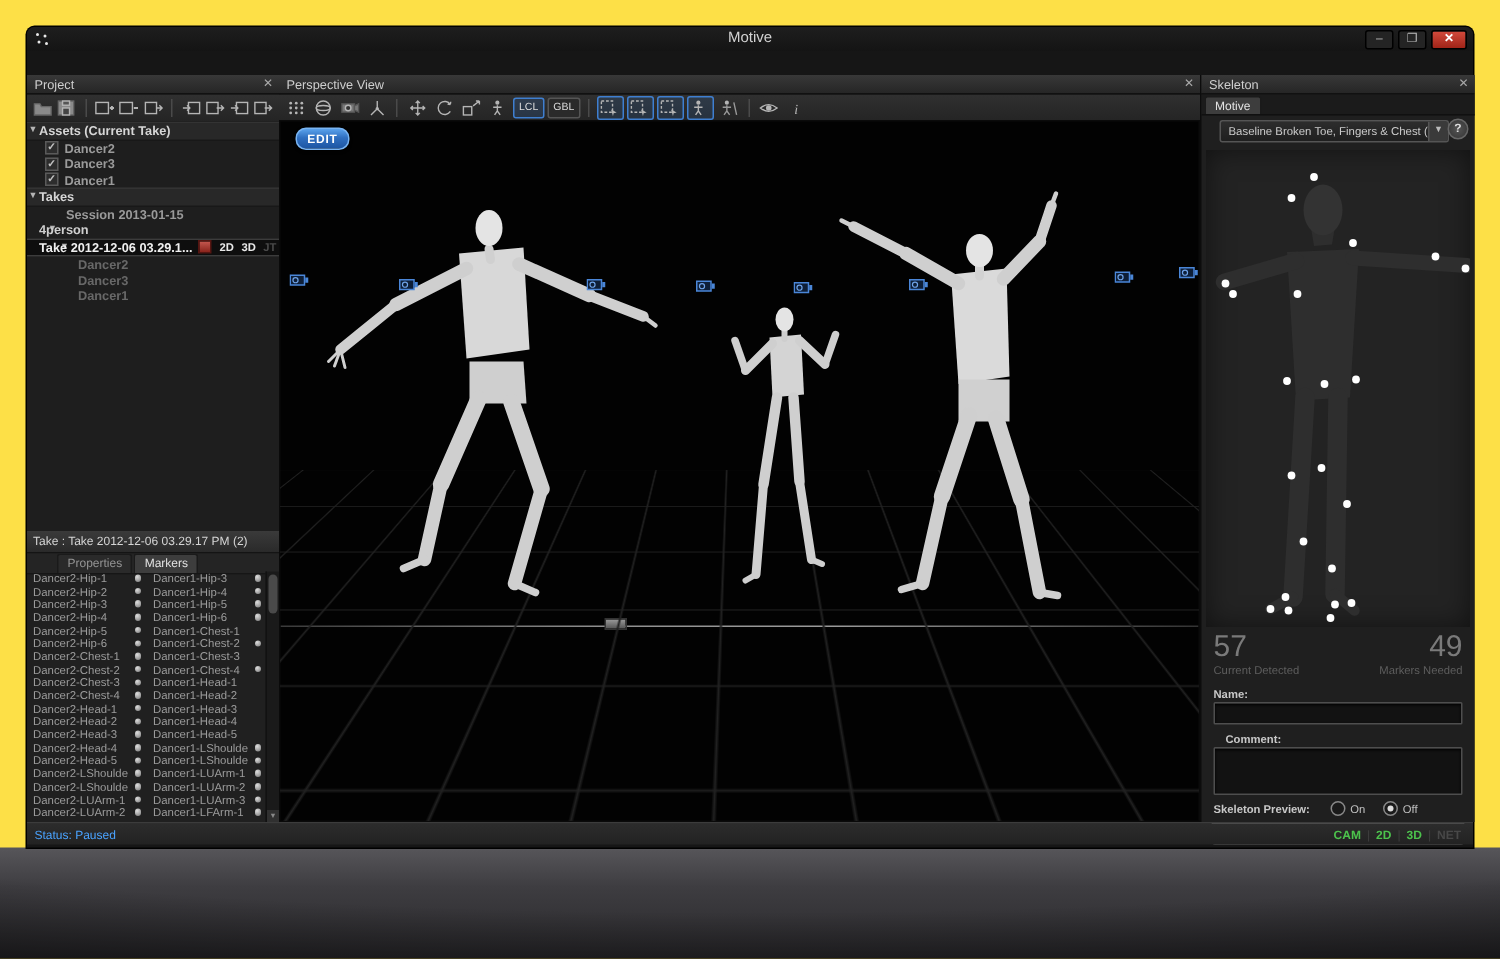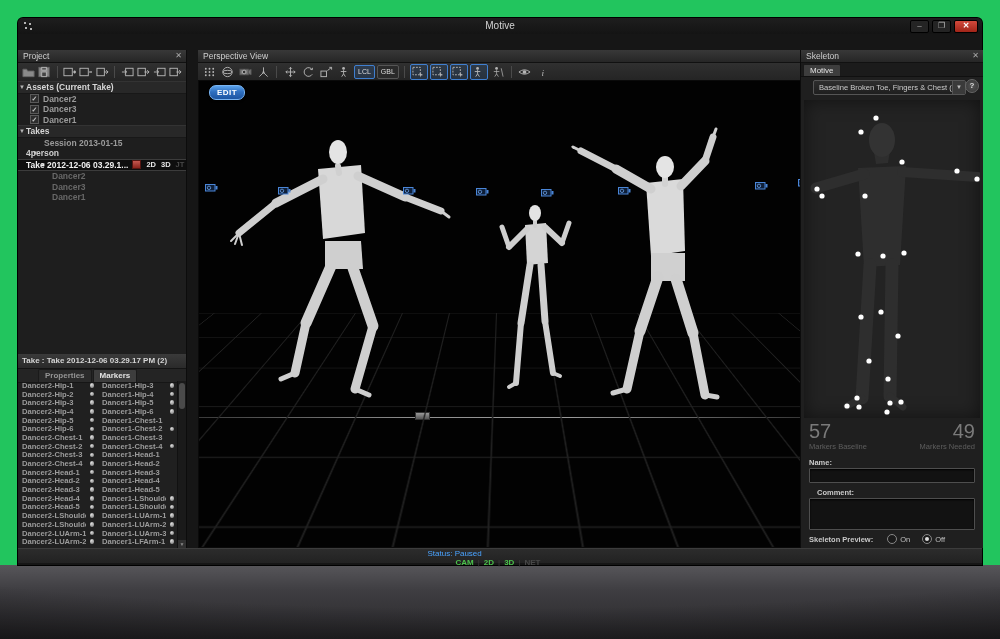--- a/index.html
+++ b/index.html
@@ -1,17 +1,17 @@
 <!DOCTYPE html>
 <html><head>
 <meta charset="utf-8">
 <style>
   html,body{margin:0;padding:0;width:1000px;height:639px;overflow:hidden;background:#0a0a0a;
     font-family:"Liberation Sans",sans-serif;-webkit-font-smoothing:antialiased;}
-  .stage{position:absolute;inset:0;background:#22c55e;}
+  .stage{position:absolute;inset:0;background:#fde047;}
   .bezel-bottom{position:absolute;left:0;right:0;top:565px;height:74px;
     background:linear-gradient(180deg,#57565a 0%,#3e3d41 35%,#29282b 100%);}
   .bezel-bottom::after{content:"";position:absolute;inset:0;
     background:radial-gradient(ellipse 120% 160% at 50% -30%,transparent 55%,rgba(0,0,0,.55) 100%);}
   .app{position:absolute;left:18px;top:18px;width:964px;height:547px;background:#161616;
     border-radius:5px 5px 0 0;box-shadow:0 0 0 1px #000;}
 
   
   .titlebar{position:absolute;left:0;top:0;right:0;height:16px;background:linear-gradient(#1e1e1e,#141414);border-radius:5px 5px 0 0;}
   .logo{position:absolute;left:6px;top:4px;width:9px;height:9px;}
@@ -49,37 +49,37 @@
   .trow .arr{width:8px;text-align:center;font-size:6px;color:#b5b5b5;}
   .trow.section{background:#282828;border-top:1px solid #333;border-bottom:1px solid #181818;color:#d6d6d6;font-weight:bold;}
   .cbx{width:7px;height:7px;border:1px solid #5a5a5a;background:#2d2d2d;margin:0 4px 0 12px;
     font-size:7px;line-height:7px;color:#c0c0c0;text-align:center;}
   .trow.sel{background:#0e0e0e;border-top:1px solid #3c3c3c;border-bottom:1px solid #3c3c3c;color:#efefef;font-weight:bold;}
   .badge2{font-size:7.5px;font-weight:bold;color:#e8e8e8;margin-left:5px;}
   .badgedim{font-size:7.5px;font-weight:bold;color:#4a4a4a;margin-left:5px;}
   .redic{width:7px;height:7px;background:linear-gradient(#c4574f,#8a241c);border:1px solid #551511;margin-left:4px;}
   .dimchild{color:#686868;padding-left:34px;}
 
-  .takepanel{position:absolute;left:0;top:304px;width:168px;height:194px;background:#202020;font-weight:bold;}
+  .takepanel{position:absolute;left:0;top:304px;width:168px;height:194px;background:#202020;}
   .takehead{height:14px;background:linear-gradient(#3a3a3a,#2a2a2a);border-bottom:1px solid #141414;
     font-size:8px;line-height:14px;color:#d5d5d5;padding:0 4px;white-space:nowrap;overflow:hidden;}
   .tabs{height:13px;background:#242424;border-bottom:1px solid #161616;display:flex;padding-left:20px;gap:1px;}
   .tab{font-size:8px;line-height:12px;padding:0 6px;color:#949494;background:#2a2a2a;border:1px solid #1a1a1a;border-bottom:none;border-radius:2px 2px 0 0;}
   .tab.active{background:#3d3d3d;color:#e2e2e2;}
   .mlist{position:absolute;left:0;top:27px;right:8px;bottom:0;overflow:hidden;}
   .mrow{height:8.7px;display:flex;align-items:center;font-size:7.6px;color:#9c9c9c;}
   .mname{width:64px;padding-left:4px;white-space:nowrap;overflow:hidden;}
   .mdotc{width:12px;display:flex;justify-content:center;}
   .mdot{width:4.5px;height:4.5px;border-radius:50%;background:radial-gradient(circle at 35% 30%,#ddd,#777);}
   .mscroll{position:absolute;right:0;top:27px;width:8px;bottom:0;background:#1a1a1a;border-left:1px solid #111;}
   .mthumb{position:absolute;left:1px;right:1px;top:2px;height:26px;background:#4a4a4a;border-radius:3px;}
   .mscroll .sbtn{position:absolute;left:0;right:0;bottom:0;height:8px;background:#303030;color:#888;font-size:5px;text-align:center;line-height:8px;}
 
   
-  .centercol{position:absolute;left:180px;top:32px;width:614px;height:498px;}
+  .centercol{position:absolute;left:168px;top:32px;width:614px;height:498px;}
   .viewport{position:absolute;left:0;top:30px;right:0;bottom:0;background:#020202;overflow:hidden;border:1px solid #0a0a0a;}
   .vp-grid{position:absolute;left:-220px;right:-220px;top:232px;height:520px;
     background-image:repeating-linear-gradient(to right,#202020 0 1px,transparent 1px 47px),
                      repeating-linear-gradient(to bottom,#1b1b1b 0 1px,transparent 1px 47px);
     transform:perspective(430px) rotateX(62deg);transform-origin:50% 0;}
   .vp-axis{position:absolute;left:0;right:0;top:336px;height:1px;
     background:linear-gradient(90deg,#3a3a3a,#8f8f8f 35%,#9a9a9a 60%,#333);}
   .vp-knob{position:absolute;left:216px;top:331px;width:13px;height:6px;background:linear-gradient(#999,#555);border:1px solid #333;}
   .editbtn{position:absolute;left:10px;top:4px;width:34px;height:13px;border-radius:7px;
     background:linear-gradient(#5aa2ec 0%,#2f6fc0 45%,#1d55a2 100%);border:1px solid #79b4f2;
@@ -110,21 +110,21 @@
   .radios{position:absolute;left:8px;top:483px;right:8px;height:12px;display:flex;align-items:center;}
   .radio{width:8px;height:8px;border-radius:50%;border:1px solid #888;background:#1a1a1a;position:relative;margin-right:3px;}
   .radio.on::after{content:"";position:absolute;left:2px;top:2px;width:4px;height:4px;border-radius:50%;background:#ddd;}
   .rlabel{font-size:7.5px;color:#c0c0c0;margin-right:12px;}
   .createbtn{position:absolute;left:6px;top:498px;width:168px;height:13px;border-radius:3px;
     background:linear-gradient(#fbfbfb,#b4b4b4);border:1px solid #858585;color:#2a2a2a;
     font-size:8px;text-align:center;line-height:13px;}
 
   
   .statusbar{position:absolute;left:0;top:530px;right:0;height:14px;background:linear-gradient(#2c2c2c,#222);
-    border-top:1px solid #3c3c3c;display:flex;align-items:center;font-size:8px;color:#b2b2b2;flex-direction:column;}
+    border-top:1px solid #3c3c3c;display:flex;align-items:center;font-size:8px;color:#b2b2b2;}
   .sb-paused{width:150px;padding-left:5px;color:#4aa3ff;}
   .seg{border-left:1px solid #424242;padding:0 9px;line-height:13px;white-space:nowrap;}
   .sb-spacer{flex:1;}
   .mode{font-weight:bold;padding:0 4px;color:#4cc24c;}
   .mode.off{color:#484848;}
   .msep{color:#3e3e3e;}
 </style>
 </head>
 <body>
 
@@ -705,21 +705,21 @@
             <circle cx="53" cy="298" r="2.6" fill="#fff"></circle>
             <circle cx="43" cy="306" r="2.6" fill="#fff"></circle>
             <circle cx="55" cy="307" r="2.6" fill="#fff"></circle>
             <circle cx="86" cy="303" r="2.6" fill="#fff"></circle>
             <circle cx="97" cy="302" r="2.6" fill="#fff"></circle>
             <circle cx="83" cy="312" r="2.6" fill="#fff"></circle>
           </svg>
       </div>
       <div class="counts">
         <div class="bignum" style="left:8px">57</div>
-        <div class="cntlbl" style="left:8px">Markers Baseline</div>
+        <div class="cntlbl" style="left:8px">Current Detected</div>
         <div class="bignum" style="right:8px">49</div>
         <div class="cntlbl" style="right:8px">Markers Needed</div>
       </div>
       <div class="flabel" style="left:8px;top:408px">Name:</div>
       <div class="field" style="top:418px;height:13px"></div>
       <div class="flabel" style="left:16px;top:438px">Comment:</div>
       <div class="field" style="top:448px;height:30px"></div>
       <div class="radios">
         <span class="flabel" style="position:static;margin-right:14px">Skeleton Preview:</span>
         <span class="radio"></span>

